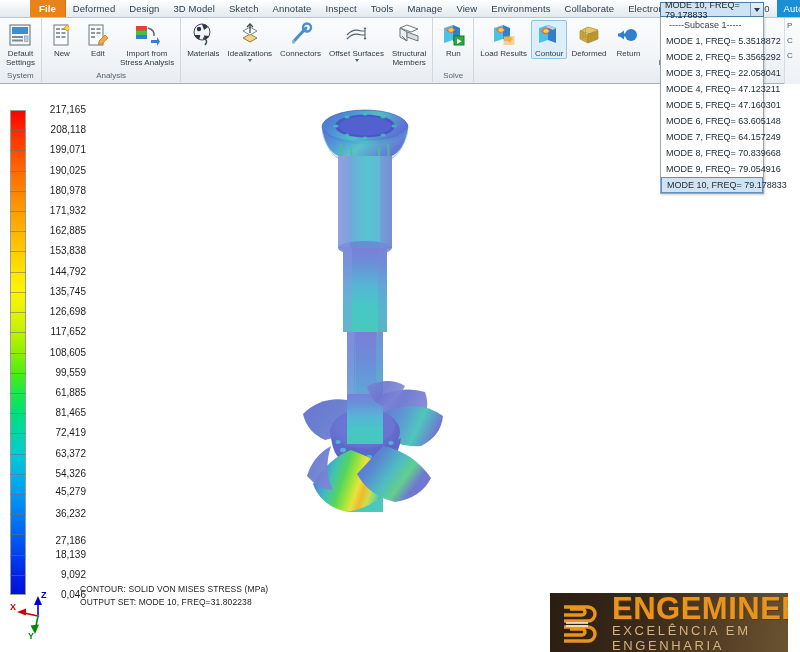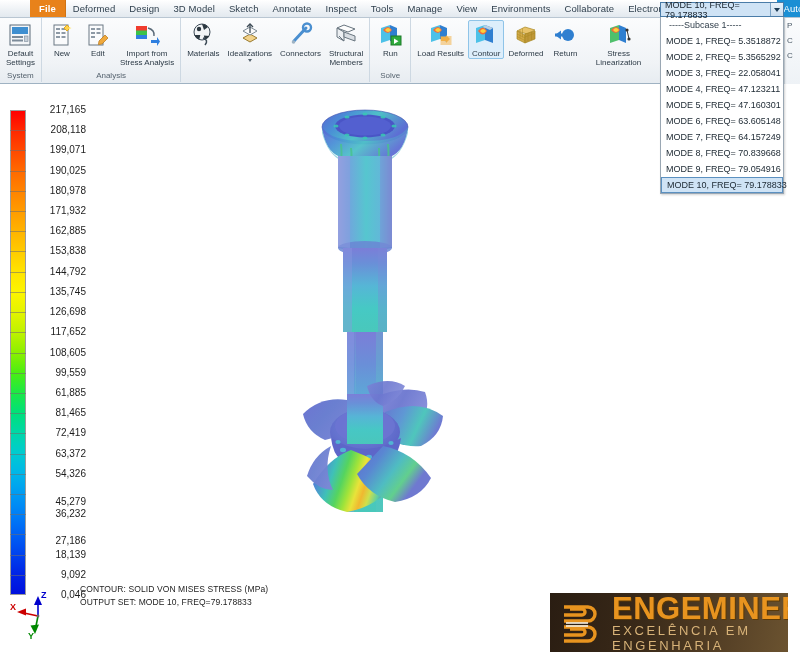--- a/index.html
+++ b/index.html
@@ -59,21 +59,21 @@
     margin-top:1px; max-width:62px;
   }
   .ico { width:26px; height:26px; position:relative; }
   .dropcaret {
     width:0;height:0;margin:1px auto 0;
     border-left:2.5px solid transparent;border-right:2.5px solid transparent;
     border-top:3px solid #56636f;
   }
 
   
-  .combo-wrap { position:absolute; left:660px; top:2px; width:124px; z-index:40; }
+  .combo-wrap { position:absolute; left:660px; top:2px; width:104px; z-index:40; }
   .combo {
     height:15px; border:1px solid #4a7ca8; background:#cfe3f5;
     display:flex; align-items:center; font-size:9px; color:#17222c;
     padding-left:4px; position:relative;
   }
   .combo .arrowbox{
     position:absolute; right:0; top:0; bottom:0; width:13px;
     background:linear-gradient(#e8f1f9,#c9dcee); border-left:1px solid #7ca2c4;
     display:flex; align-items:center; justify-content:center;
   }
@@ -286,20 +286,34 @@
         </div>
         <div class="btn">
           <div class="ico">
             <svg width="26" height="26" viewBox="0 0 26 26">
               <line x1="6" y1="19" x2="18" y2="6" stroke="#4a8fd0" stroke-width="3" stroke-linecap="round"></line>
               <circle cx="19" cy="5.5" r="4" fill="none" stroke="#4a8fd0" stroke-width="2.4"></circle>
               <circle cx="5.5" cy="20" r="1.8" fill="#9fb3c4"></circle>
             </svg>
           </div>
           <div class="lab">Connectors</div>
+        </div>
+        <div class="btn">
+          <div class="ico">
+            <svg width="26" height="26" viewBox="0 0 26 26">
+              <path d="M3 13 q6 -7 14 -4" fill="none" stroke="#55636f" stroke-width="1.3"></path>
+              <path d="M3 17 q6 -7 14 -4" fill="none" stroke="#55636f" stroke-width="1.3"></path>
+              <path d="M17 9 l4 0 M17 13 l4 0" stroke="#55636f" stroke-width="1.1"></path>
+              <path d="M21 6 l0 11" stroke="#55636f" stroke-width="1.1"></path>
+              <path d="M19.6 7 l1.4 -2 1.4 2z" fill="#55636f"></path>
+              <path d="M19.6 16 l1.4 2 1.4 -2z" fill="#55636f"></path>
+            </svg>
+          </div>
+          <div class="lab">Offset Surfaces</div>
+          <div class="dropcaret"></div>
         </div>
         <div class="btn">
           <div class="ico">
             <svg width="26" height="26" viewBox="0 0 26 26">
               <path d="M4 6 l7 -3 11 4 -7 3z" fill="#fdfdfd" stroke="#68757f"></path>
               <path d="M4 6 l0 9 7 4 0 -9z" fill="#eceff2" stroke="#68757f"></path>
               <path d="M11 10 l11 4 0 5 -11 -4z" fill="#d9dee3" stroke="#68757f"></path>
               <path d="M6 14 l5 5" stroke="#68757f"></path>
             </svg>
           </div>
@@ -465,21 +479,21 @@
           <span style="top: 184.875px;">135,745</span>
           <span style="top: 205.083px;">126,698</span>
           <span style="top: 225.292px;">117,652</span>
           <span style="top: 245.5px;">108,605</span>
           <span style="top: 265.708px;">99,559</span>
           <span style="top: 285.917px;">61,885</span>
           <span style="top: 306.125px;">81,465</span>
           <span style="top: 326.333px;">72,419</span>
           <span style="top: 346.542px;">63,372</span>
           <span style="top: 366.75px;">54,326</span>
-          <span style="top: 395px;">45,279</span>
+          <span style="top: 385px;">45,279</span>
           <span style="top: 407.167px;">36,232</span>
           <span style="top: 434px;">27,186</span>
           <span style="top: 447.583px;">18,139</span>
           <span style="top: 467.792px;">9,092</span>
           <span style="top: 488px;">0,046</span>
         </div>
     </div>
 
     <div class="triad">
       <svg width="56" height="52" viewBox="0 0 56 52">
@@ -638,21 +652,21 @@
 
           <path d="M112 292 q22 -10 38 0 q-6 14 -22 20 q-12 -4 -16 -20z" fill="url(#coolBlade2)" opacity="0.9"></path>
 
           <path d="M76 352 q-18 10 -24 30 q12 14 26 14 q-10 -20 -2 -44z" fill="url(#coolBlade)" opacity="0.95"></path>
         </g>
       </svg>
     </div>
 
     <div class="notes">
       <div>CONTOUR: SOLID VON MISES STRESS (MPa)</div>
-      <div>OUTPUT SET: MODE 10, FREQ=79.178833</div>
+      <div>OUTPUT SET: MODE 10, FREQ=31.802238</div>
     </div>
 
     <div class="engeminer">
       <div class="eng-mark">
         <svg width="62" height="62" viewBox="0 0 62 62">
           <g fill="none" stroke="#e8941f" stroke-width="3.4">
             <path d="M14 14 h24 a7 7 0 0 1 0 14 h-24"></path>
             <path d="M14 22 h18 a3 3 0 0 0 0 -6 h-12"></path>
             <path d="M14 34 h24 a7 7 0 0 1 0 14 h-24"></path>
             <path d="M14 42 h18 a3 3 0 0 0 0 -6 h-12"></path>

